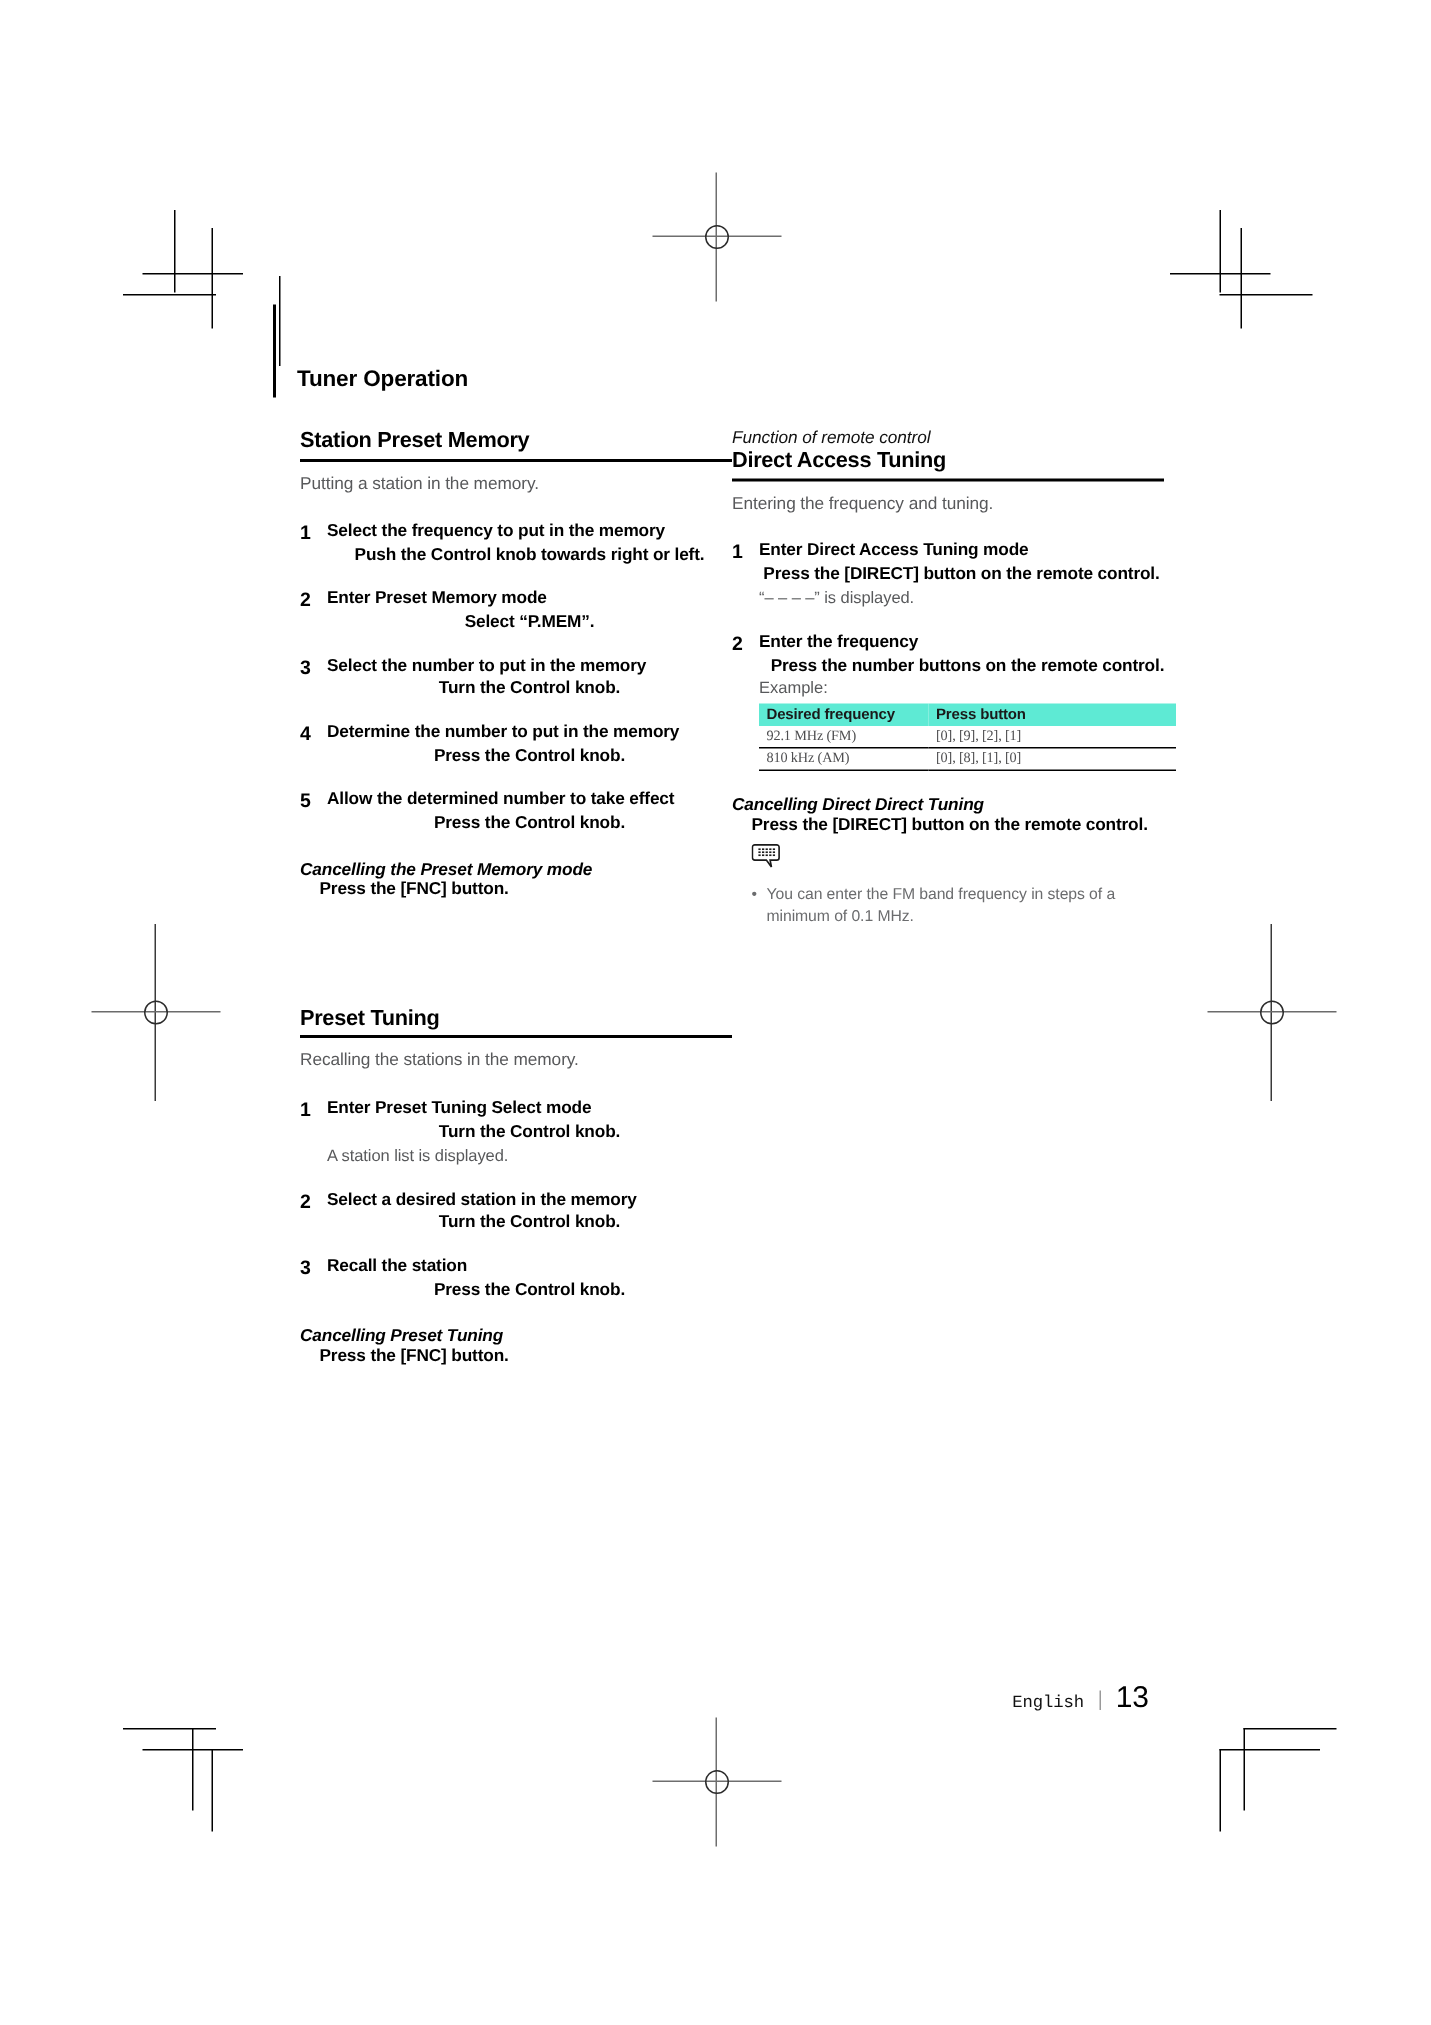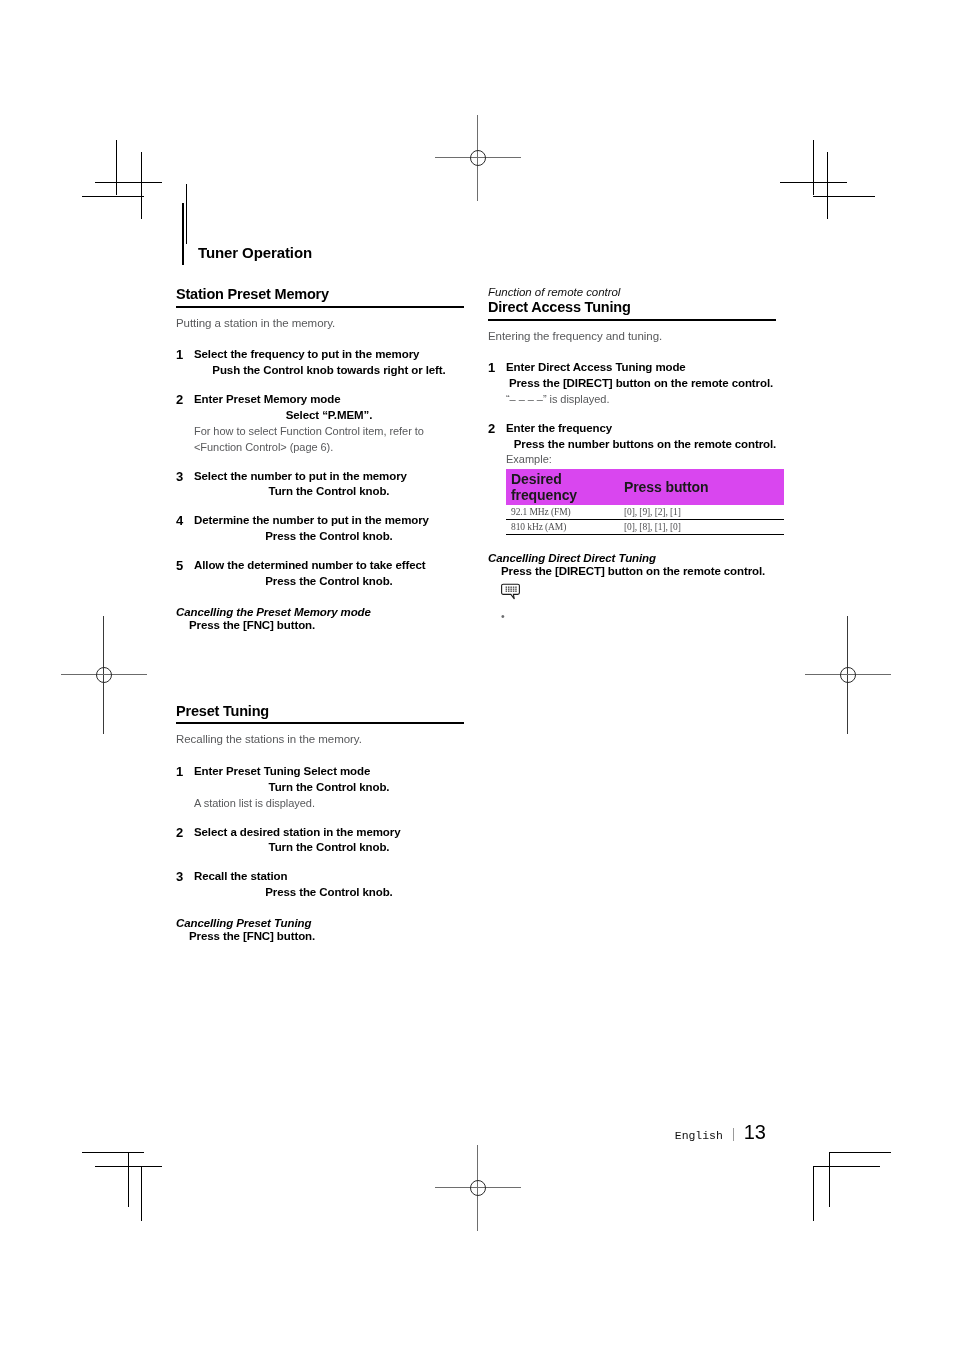--- a/index.html
+++ b/index.html
@@ -36,21 +36,21 @@
     position:absolute; left:182px; top:203px; width:620px; height:62px;
     border-left:2px solid #000;
     display:flex; align-items:flex-end;
   }
   .title {
     font-size:15px; font-weight:bold; letter-spacing:-0.1px;
     padding-left:14px; padding-bottom:4px;
   }
 
   .col { position:absolute; top:286px; width:288px; }
-  .col-left  { left:176px; }
+  .col-left  { left:200px; }
   .col-right { left:488px; }
 
   .overline {
     font-style:italic; font-size:11.5px; color:#111; margin-bottom:1px;
     letter-spacing:-0.05px;
   }
 
   h2.sec {
     font-size:14.5px; font-weight:bold; margin:0 0 0 0;
     letter-spacing:-0.2px; line-height:1.15;
@@ -86,21 +86,21 @@
     font-size:11.5px; font-weight:bold; margin-left:13px; margin-top:1px;
     letter-spacing:-0.1px;
   }
 
   
   .ex-label { font-size:11px; color:#58595b; margin-bottom:4px; }
   table.ex {
     border-collapse:collapse; width:278px; margin-top:2px; margin-bottom:4px;
   }
   table.ex th {
-    background:#d946ef; color:#1a1a1a; font-size:14px; font-weight:bold;
+    background:#5eead4; color:#1a1a1a; font-size:10px; font-weight:bold;
     text-align:left; padding:2px 5px 2px 5px; border:none;
     letter-spacing:-0.1px;
   }
   table.ex th.c1 { width:113px; }
   table.ex td {
     font-size:9.5px; color:#4e4e50; padding:2px 5px 2px 5px;
     border-bottom:1px solid #000; letter-spacing:-0.1px;font-family:Liberation Serif, serif;
   }
 
   
@@ -186,21 +186,20 @@
           <div class="ttl">Select the frequency to put in the memory</div>
           <div class="act">Push the Control knob towards right or left.</div>
         </div>
       </div>
 
       <div class="step">
         <div class="num">2</div>
         <div class="body">
           <div class="ttl">Enter Preset Memory mode</div>
           <div class="act">Select “P.MEM”.</div>
-          <div class="note">For how to select Function Control item, refer to &lt;Function Control&gt; (page 6).</div>
         </div>
       </div>
 
       <div class="step">
         <div class="num">3</div>
         <div class="body">
           <div class="ttl">Select the number to put in the memory</div>
           <div class="act">Turn the Control knob.</div>
         </div>
       </div>
@@ -332,20 +331,21 @@
               <rect x="7.0" y="7.6" width="1.5" height="1.1"></rect>
             <rect x="9.4" y="7.6" width="1.5" height="1.1"></rect>
               <rect x="11.8" y="7.6" width="1.5" height="1.1"></rect>
             <rect x="14.2" y="7.6" width="1.5" height="1.1"></rect>
           </g>
         </svg>
       </div>
 
       <div class="tip">
         <div class="bullet">•</div>
+        <div class="txt">You can enter the FM band frequency in steps of a minimum of 0.1 MHz.</div>
       </div>
     </section>
   </div>
 
   <div class="footer">
     <div class="lang">English</div>
     <div class="sep"></div>
     <div class="pg">13</div>
   </div>
 

